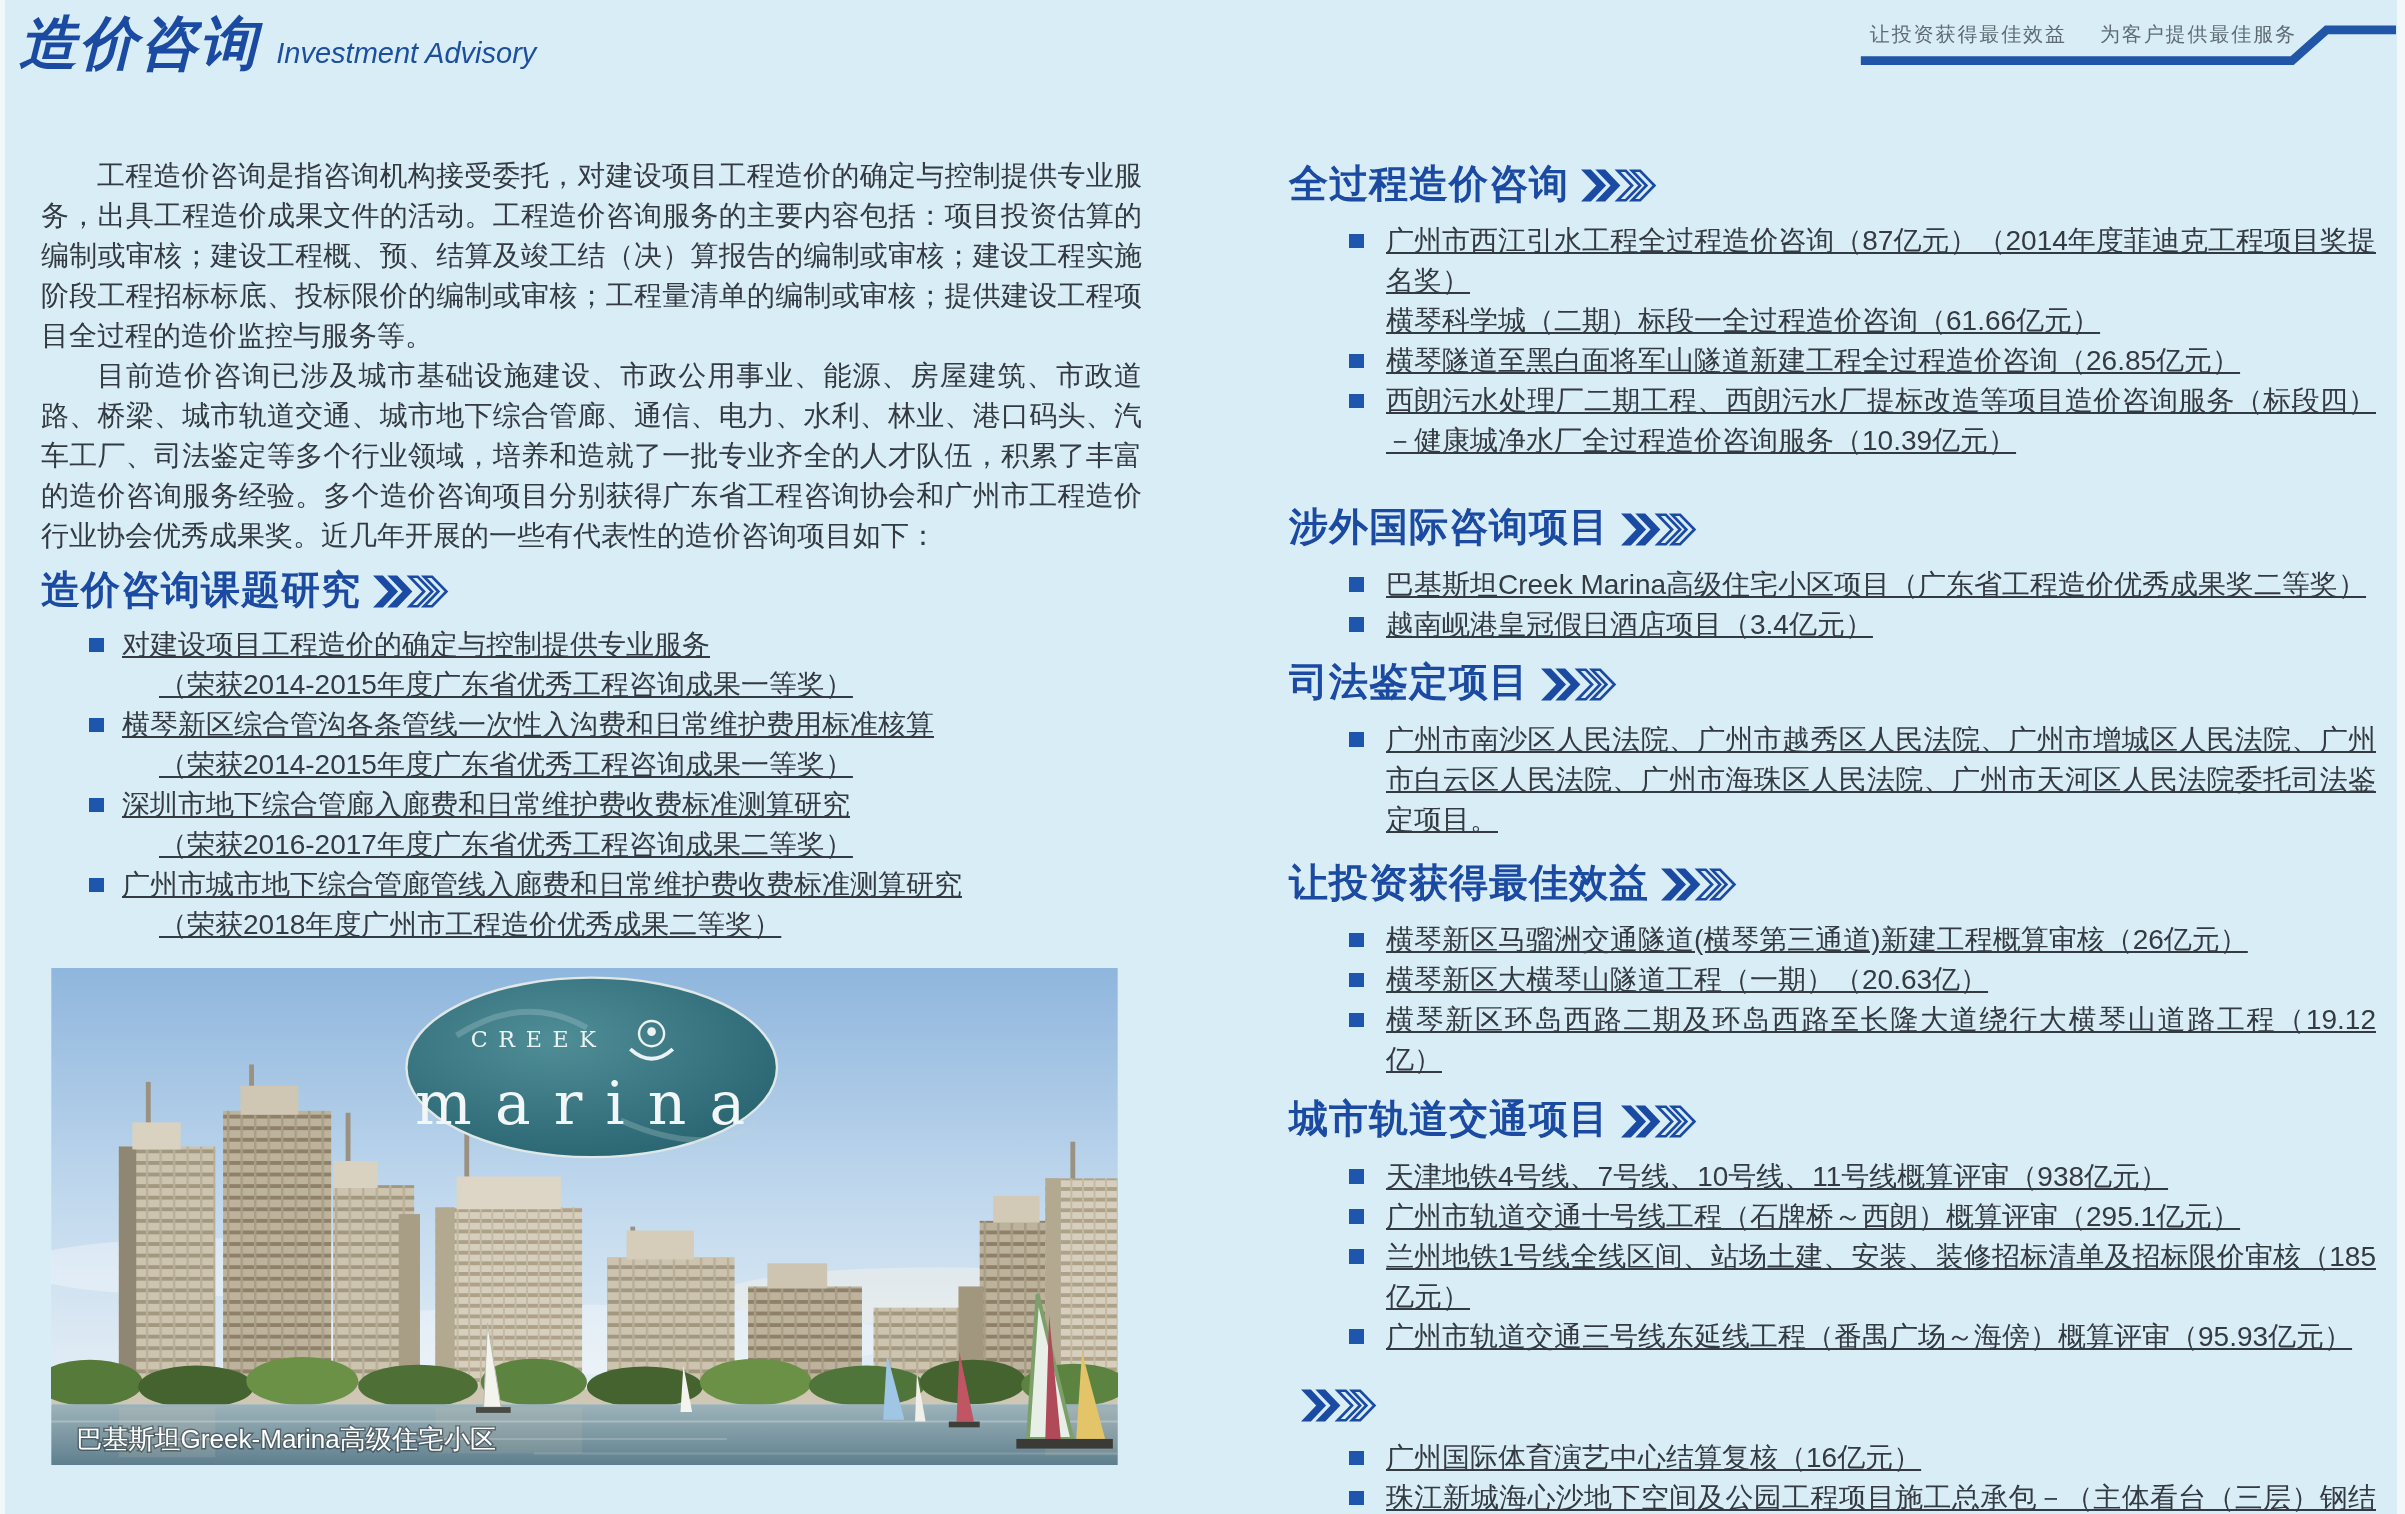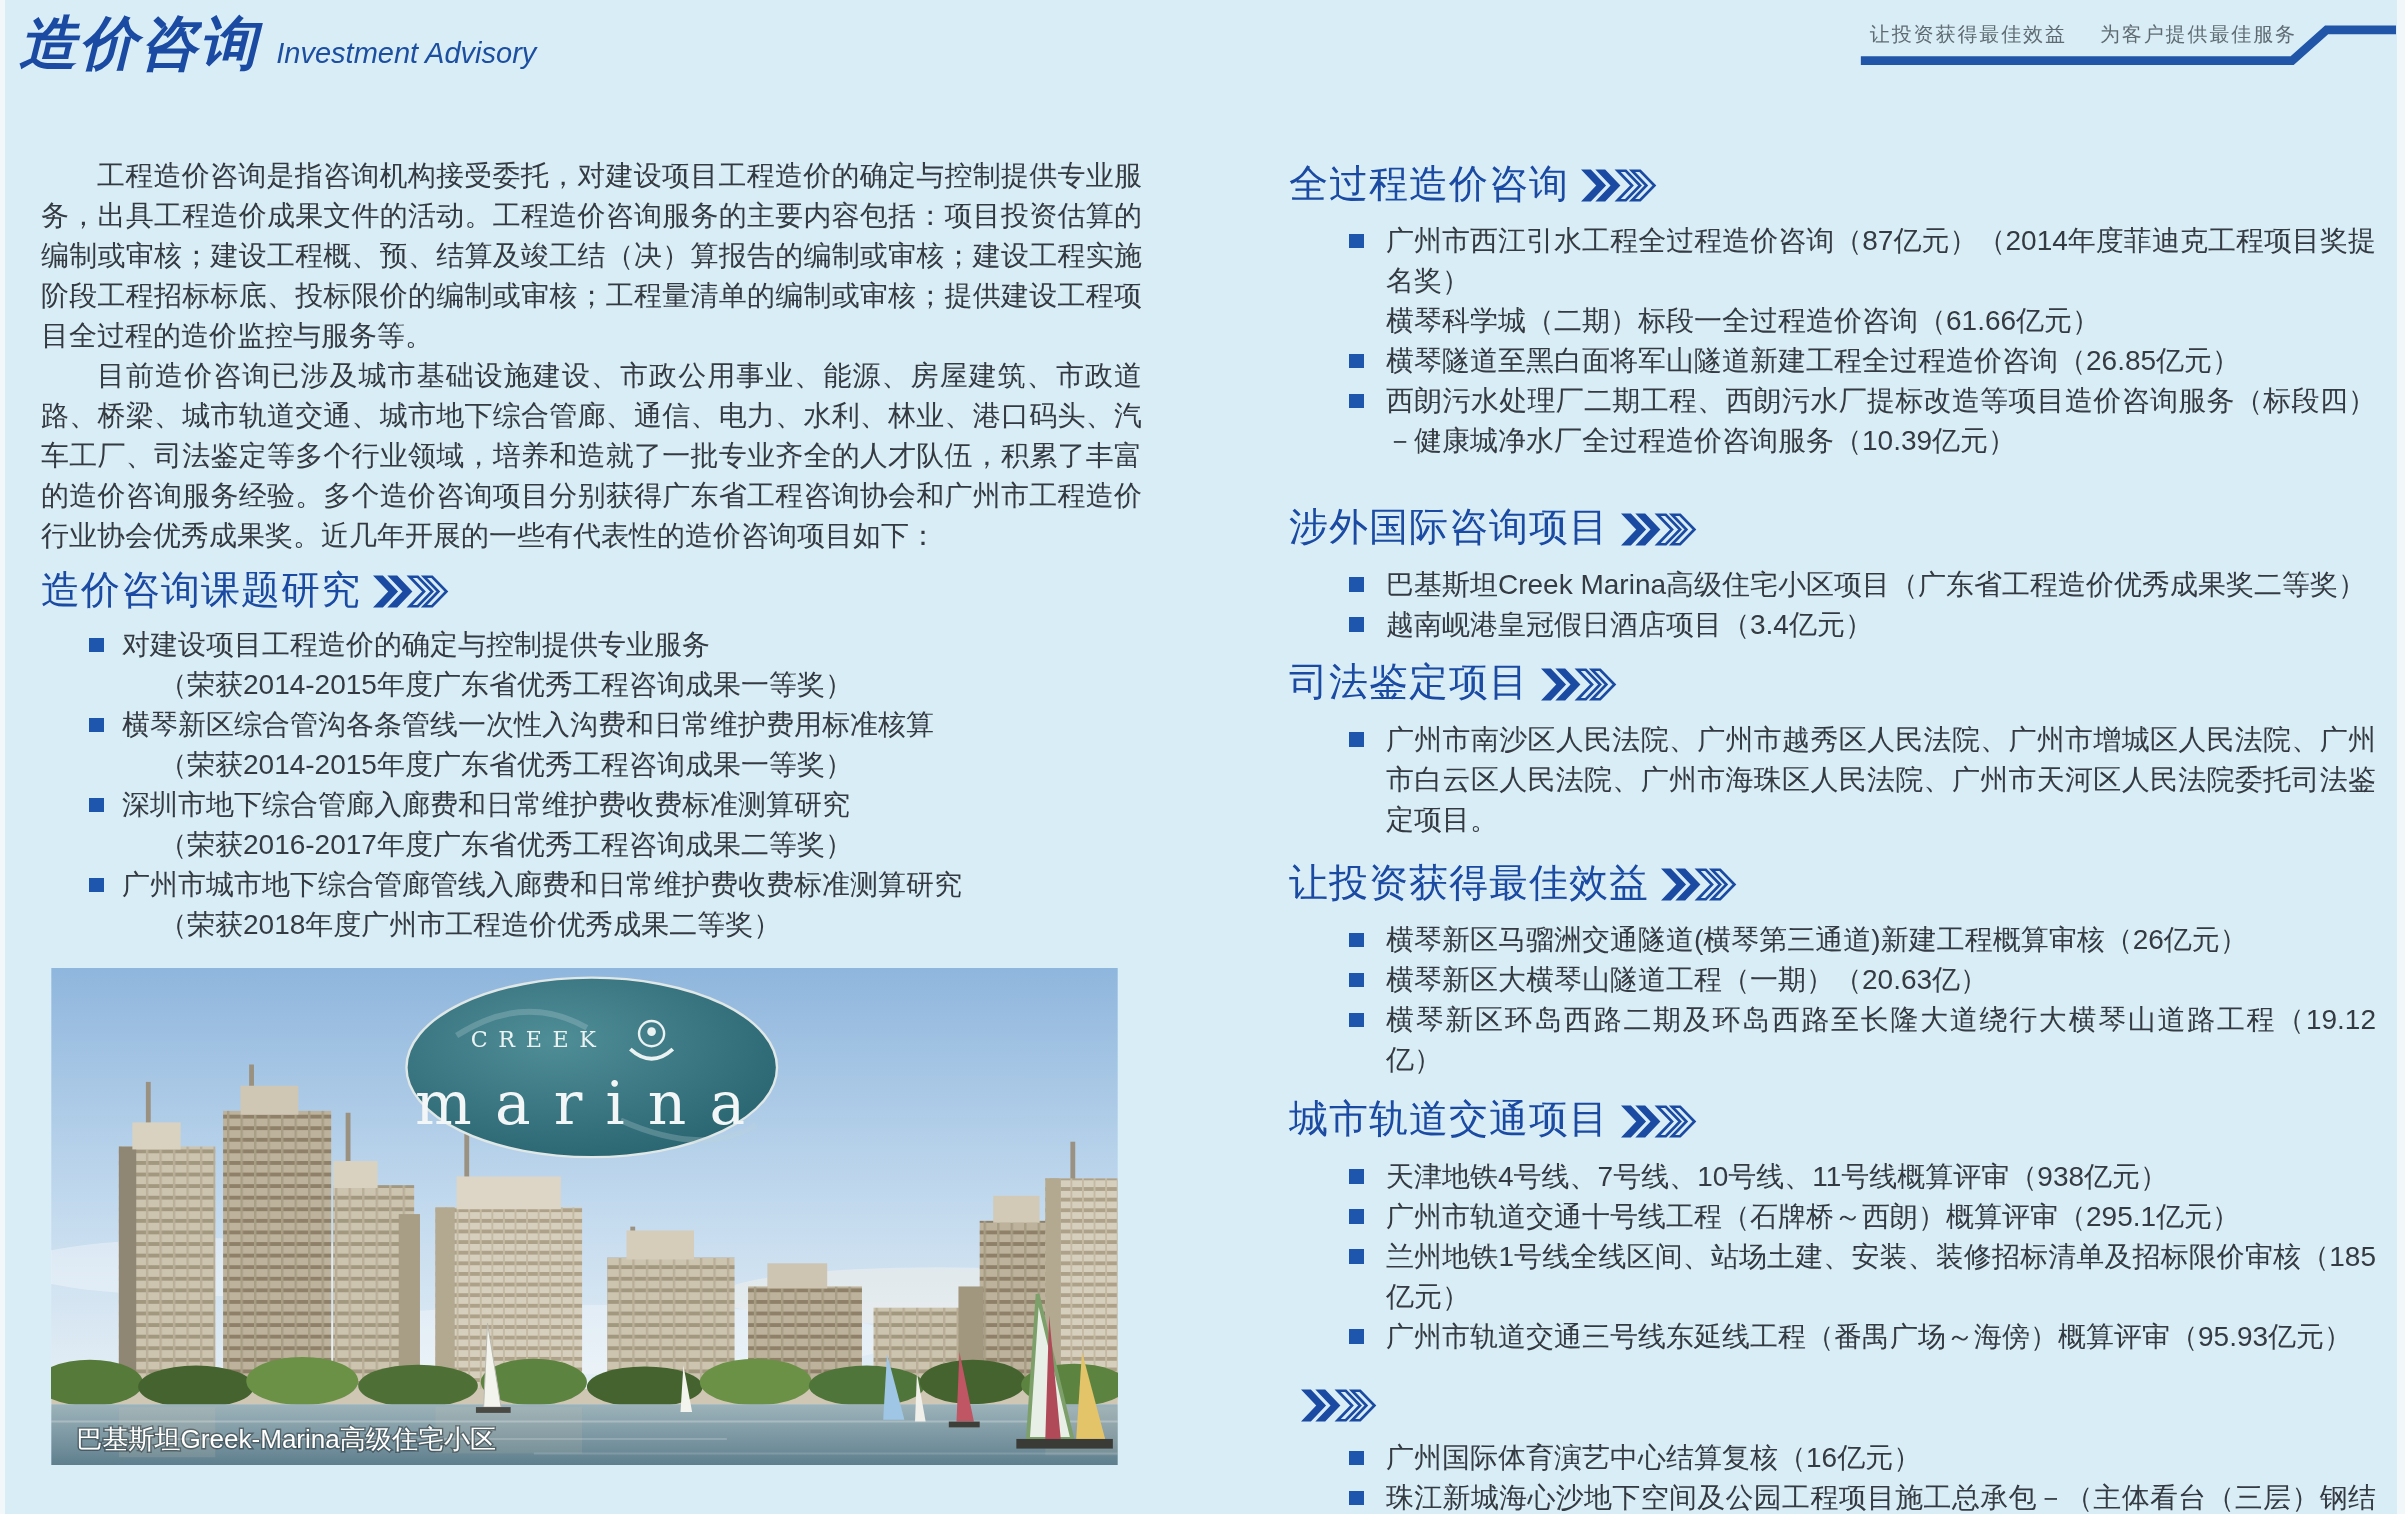--- a/index.html
+++ b/index.html
@@ -26,25 +26,25 @@
   .band{position:absolute;top:0;left:0;}
 
   
   .columns{display:flex;padding:0 29px 0 41px;}
   .col-left{width:1101px;flex:0 0 auto;}
   .col-right{flex:1 1 auto;margin-left:126px;min-width:0;}
 
   .intro-p{margin:0;font-size:28px;line-height:40px;text-align:justify;text-indent:2em;}
   .intro-p.first{margin-top:56px;}
 
-  .sec-head{display:flex;align-items:center;font-size:39px;font-weight:normal;color:#1b4aa2;letter-spacing:1px;line-height:44px;}
+  .sec-head{display:flex;align-items:center;font-size:39px;font-weight:bold;color:#1b4aa2;letter-spacing:1px;line-height:44px;}
   .sec-head .chev{margin-left:11.6px;margin-top:3.9px;flex:0 0 auto;}
   .left-sec-head{margin-top:11.6px;}
 
-  ul.blist{list-style:none;margin:0;padding:0;}
+  ul.blist{list-style:none;margin:0;padding:0;text-decoration:underline;}
   ul.research{padding-left:48px;margin-top:13.5px;}
   ul.research li{position:relative;padding-left:33px;font-size:28px;line-height:40px;}
   ul.research li::before{content:"";position:absolute;left:0;top:12.6px;width:14.5px;height:14.5px;background:#1e56ad;}
   ul.research .award{padding-left:37px;}
 
   .photo{position:relative;margin:23px 0 0 9.7px;width:1067px;height:497px;}
   .photo svg{display:block;}
 
   .rsec .sec-head{padding-left:21px;}
   ul.projects{padding-left:81px;margin-top:15.4px;}

